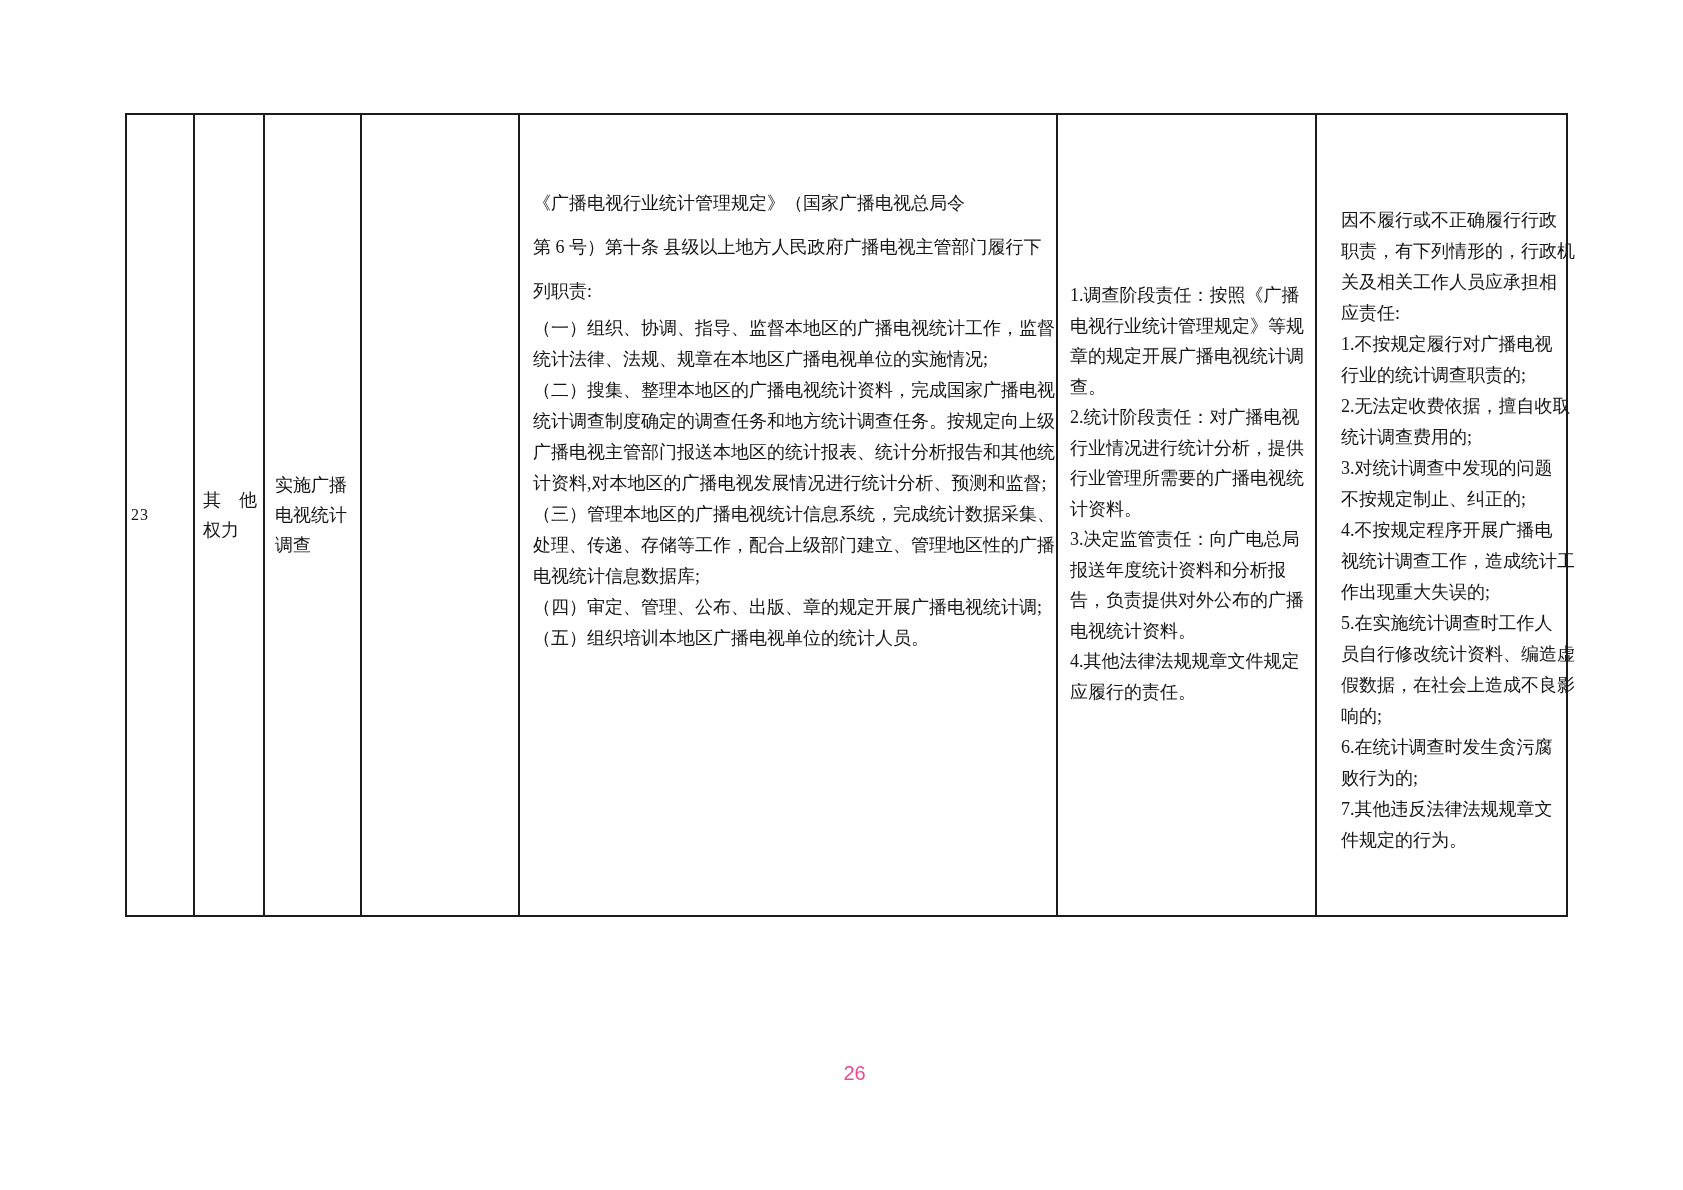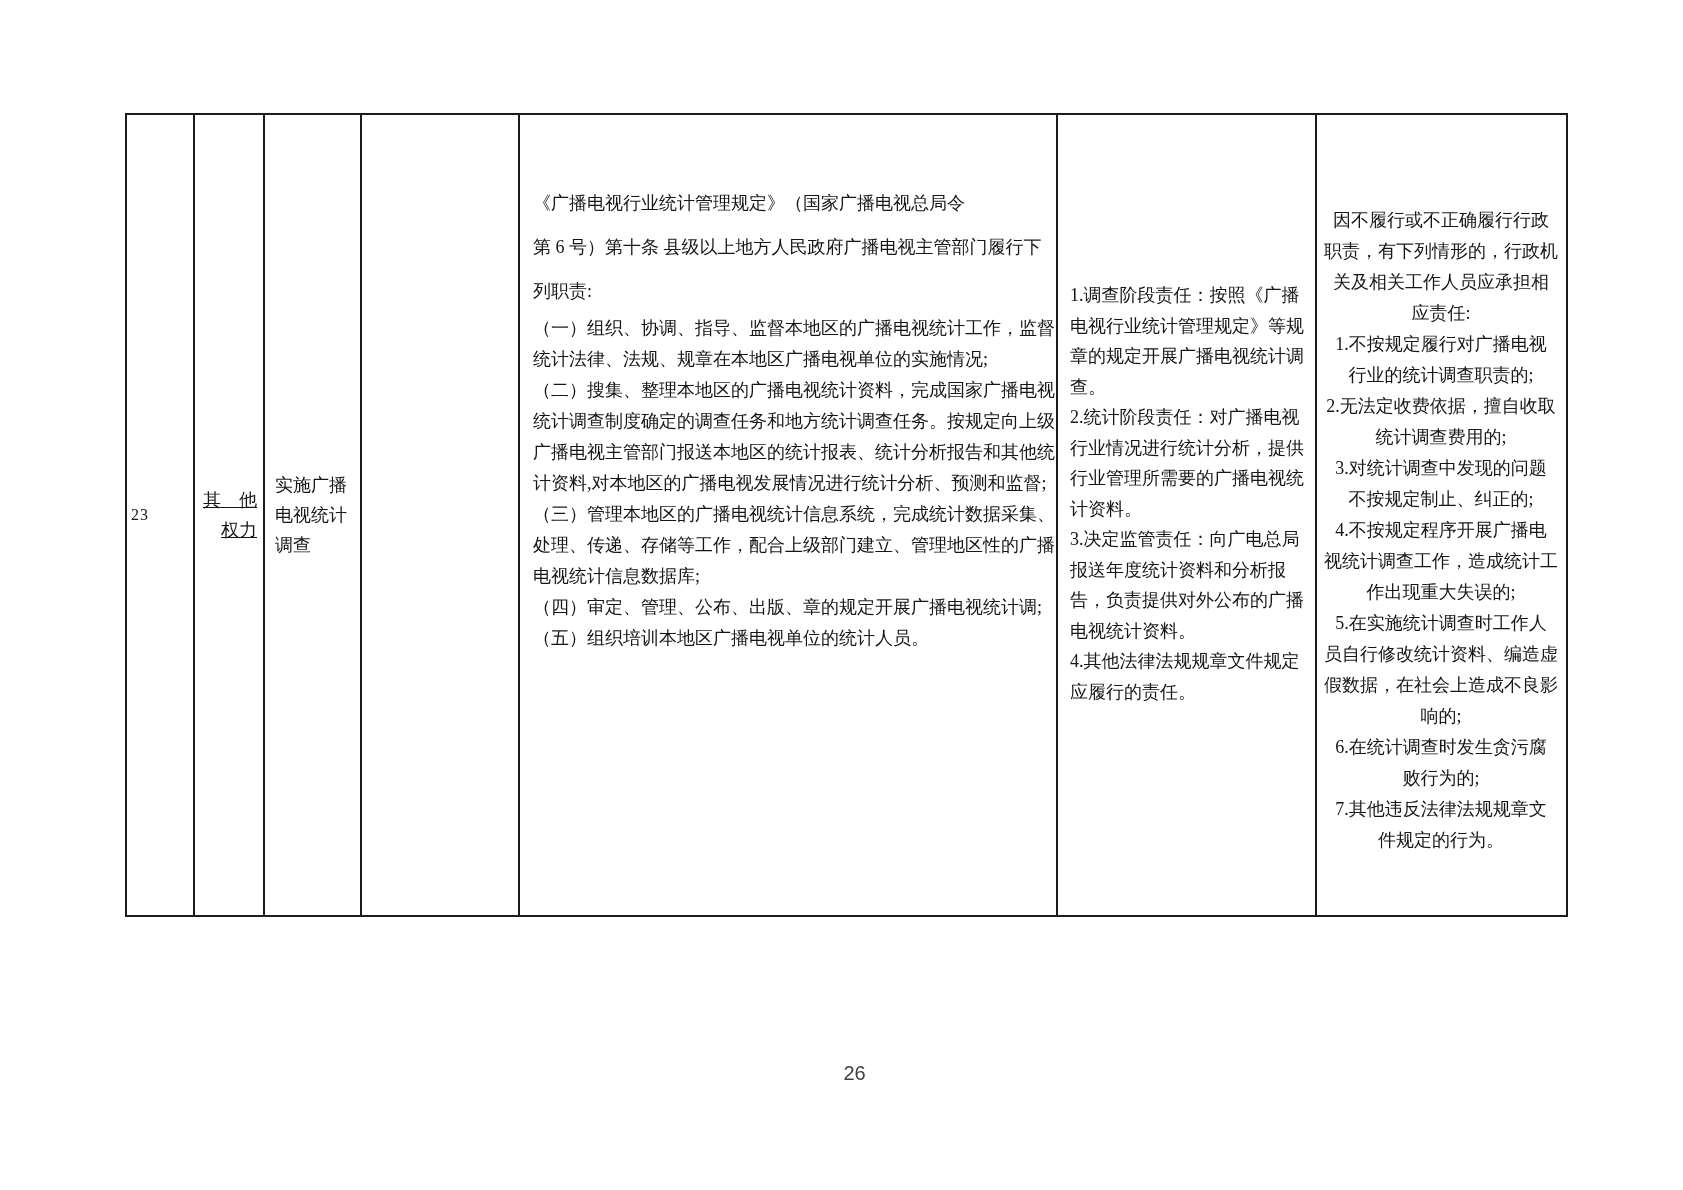--- a/index.html
+++ b/index.html
@@ -26,52 +26,52 @@
     padding: 0;
     font-size: 18px;
     color: #161616;
   }
   .tl { white-space: pre; }
 
   
   .c-seq { font-size: 16px; padding-left: 4px; letter-spacing: 1px; }
 
   
-  .c-cat { padding: 0 6px 0 8px; text-decoration: underline; }
-  .c-cat .tl { line-height: 30px; text-align: right; }
+  .c-cat { padding: 0 6px 0 8px; }
+  .c-cat .tl { line-height: 30px; }
   .c-cat .tl:not(:last-child) { text-align: justify; text-align-last: justify; }
 
   
   .c-item { padding: 0 8px 0 10px; border-radius: 20px; }
   .c-item .tl { line-height: 30px; }
 
   
   .c-empty { }
 
   
   .c-law { vertical-align: top; padding: 66px 12px 0 13px; }
   .c-law .law-intro .tl { line-height: 44px; }
   .c-law .law-items .tl { line-height: 31px; }
 
   
   .c-duty { vertical-align: top; padding: 165px 8px 8px 12px; }
   .c-duty .tl { line-height: 30.5px; }
 
   
-  .c-liab { vertical-align: top; padding: 90px 8px 0 7px; text-align: center; }
+  .c-liab { vertical-align: top; padding: 90px 8px 0 24px; }
   .c-liab .tl { line-height: 31px; }
 
   .pageno {
     position: absolute;
     left: 0; top: 1062px; width: 100%;
     text-align: center;
     font-family: "Liberation Sans", "DejaVu Sans", sans-serif;
     font-size: 20px;
     line-height: 22px;
-    color: #404040;
+    color: #ec4899;
     padding-left: 26px;
   }
 </style>
 </head>
 <body>
 
 <div class="sheet">
 
   <table class="matrix">
     <colgroup>

